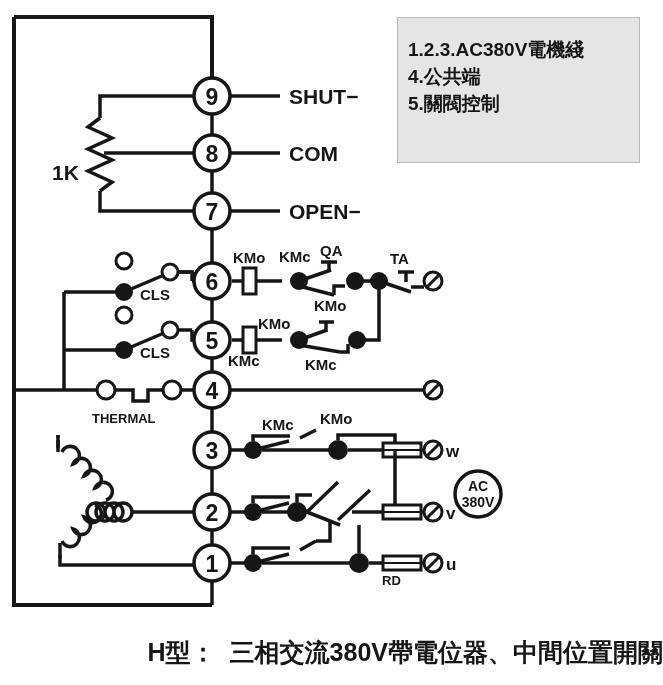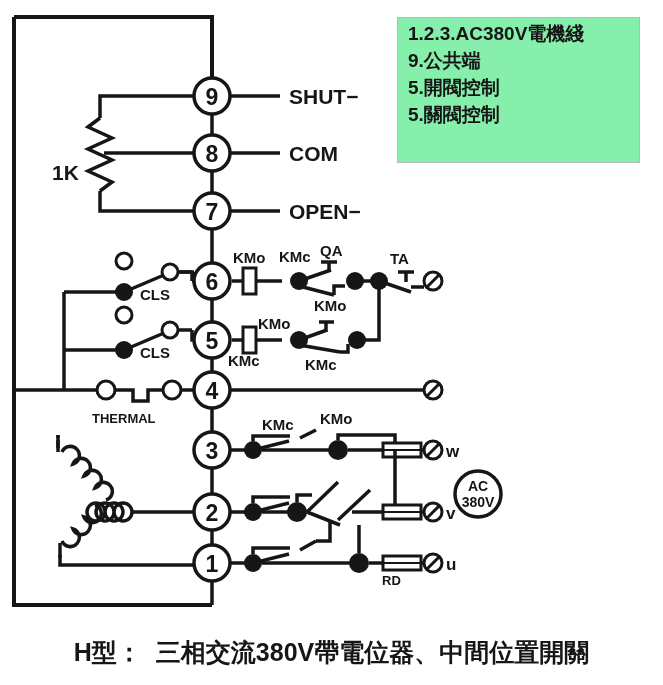--- a/index.html
+++ b/index.html
@@ -1,25 +1,25 @@
 <!DOCTYPE html>
 <html><head>
 <meta charset="utf-8">
 <style>
   html,body{margin:0;padding:0;background:#ffffff;}
   body{width:663px;height:685px;position:relative;overflow:hidden;
        font-family:"Liberation Sans","DejaVu Sans",sans-serif;}
   #diagram-root{position:absolute;left:0;top:0;width:663px;height:685px;}
   svg#wiring{position:absolute;left:0;top:0;width:663px;height:685px;display:block;}
   .legend-box{position:absolute;left:397px;top:17px;width:243px;height:146px;
-              border:1px solid #b9b9b9;background:#86efac;box-sizing:border-box;
-              padding:2px 0 0 10px;}
+              border:1px solid #b9b9b9;background:#e5e5e5;box-sizing:border-box;
+              padding:18px 0 0 10px;}
   .legend-line{font-size:19px;font-weight:bold;color:#161616;line-height:27px;
                letter-spacing:0px;white-space:nowrap;}
-  .caption{position:absolute;left:0;top:636px;width:663px;text-align:center;
+  .caption{position:absolute;left:0;top:636px;width:663px;text-align:right;
            font-size:25px;font-weight:bold;color:#161616;white-space:nowrap;}
   .caption span{display:inline-block;}
   .cap-gap{width:14px;}
   text{font-family:"Liberation Sans","DejaVu Sans",sans-serif;fill:#161616;}
   .tnum{font-size:23px;font-weight:bold;text-anchor:middle;dominant-baseline:central;}
   .tlabel{font-size:21px;font-weight:bold;}
   .dlabel{font-size:15px;font-weight:bold;}
   .slabel{font-size:13px;font-weight:bold;}
   .aclabel{font-size:14px;font-weight:bold;text-anchor:middle;}
   .phlabel{font-size:17px;font-weight:bold;}
@@ -234,22 +234,21 @@
     <circle cx="212" cy="563" r="18" fill="#ffffff" stroke="#161616" stroke-width="3.5"></circle>
     <text class="tnum" x="212" y="564">1</text>
 
     <text class="tlabel" x="289" y="104">SHUT−</text>
     <text class="tlabel" x="289" y="161">COM</text>
     <text class="tlabel" x="289" y="219">OPEN−</text>
   </svg>
 
   <div class="legend-box">
     <div class="legend-line">1.2.3.AC380V電機綫</div>
-    <div class="legend-line">9.公共端</div>
-    <div class="legend-line">5.開閥控制</div>
+    <div class="legend-line">4.公共端</div>
     <div class="legend-line">5.關閥控制</div>
   </div>
 
   <div class="caption">
     <span>H型：</span><span class="cap-gap"></span><span>三相交流380V帶電位器、中間位置開關</span>
   </div>
 
 </div>
 
 </body></html>

